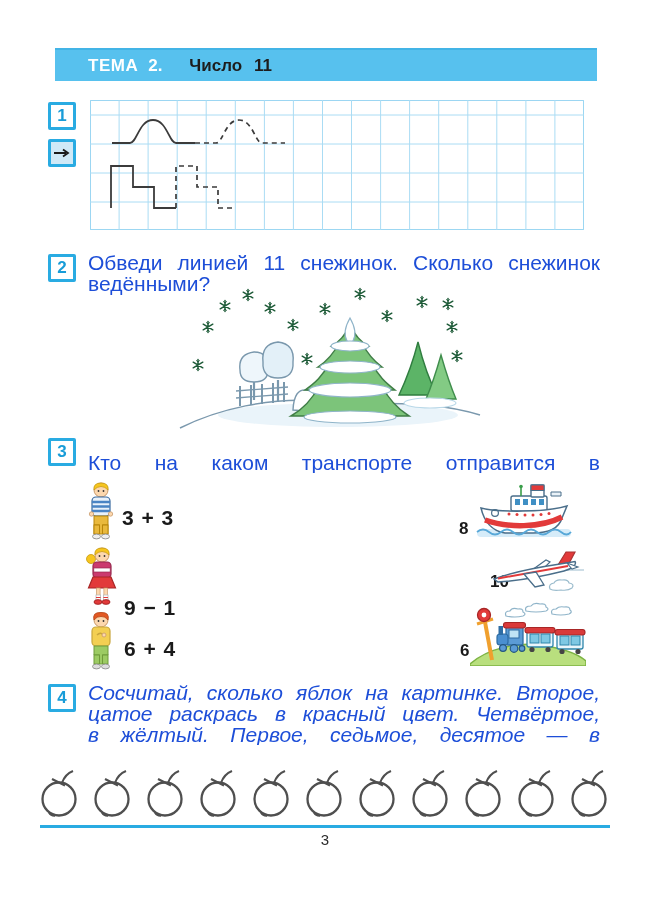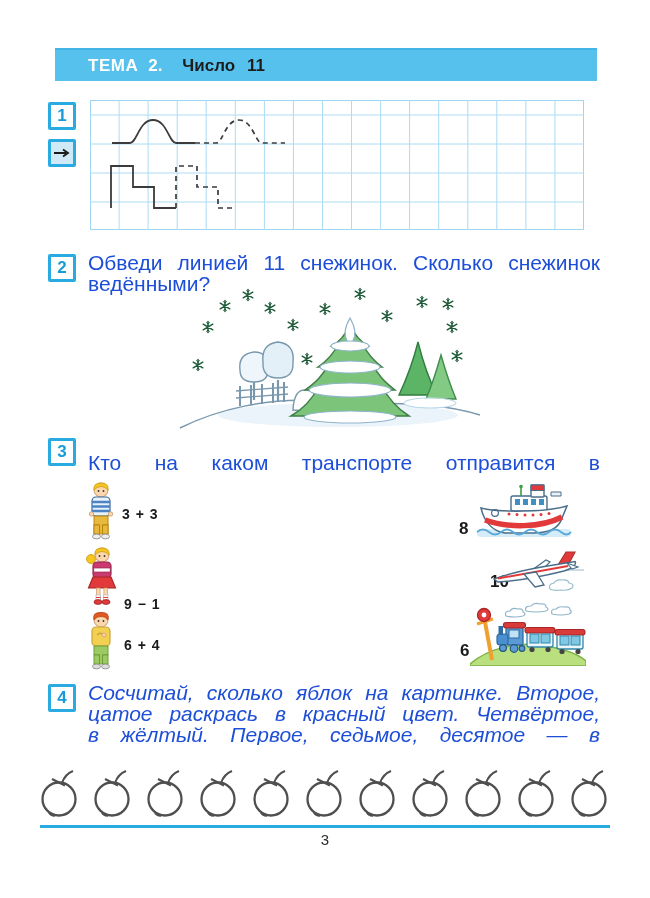--- a/index.html
+++ b/index.html
@@ -4,35 +4,35 @@
 <style>
   html,body{margin:0;padding:0;background:#fff;}
   .page{position:relative;width:650px;height:898px;background:#fff;overflow:hidden;
         font-family:"Liberation Sans",sans-serif;color:#333;padding-left:24px;}
   
   .topic-bar{position:absolute;left:55px;top:48px;width:542px;height:33px;
              background:#57c1ee;border-top:2px solid #43b4e6;
              display:flex;align-items:center;padding-left:33px;box-sizing:border-box;}
   .topic-label{color:#fff;font-weight:bold;font-size:17px;letter-spacing:.5px;}
   .topic-num{color:#fff;font-weight:bold;font-size:17px;margin-left:10px;}
-  .topic-title{color:#1d1d1d;font-weight:bold;font-size:17px;margin-left:20px;word-spacing:7px;}
+  .topic-title{color:#1d1d1d;font-weight:bold;font-size:17px;margin-left:27px;word-spacing:7px;}
   
   .num-box{position:absolute;left:48px;width:22px;height:22px;background:#fff;
            border:3px solid #29abe2;border-radius:2px;display:flex;align-items:center;
            justify-content:center;color:#189cd8;font-weight:bold;font-size:17px;}
   .arrow-box{position:absolute;left:48px;top:139px;width:22px;height:22px;background:#cfe9f7;
            border:3px solid #29abe2;border-radius:2px;display:flex;align-items:center;justify-content:center;}
   
   .task-text{position:absolute;left:88px;width:512px;font-size:21px;color:#1d4ed8;}
   .tline{height:21px;line-height:21px;white-space:nowrap;}
   .tline.fill{text-align:justify;text-align-last:justify;white-space:normal;
               overflow:hidden;}
   
   .abs{position:absolute;}
-  .expr{position:absolute;font-weight:bold;font-size:14px;color:#1a1a1a;letter-spacing:1px;}
+  .expr{position:absolute;font-weight:bold;font-size:21px;color:#1a1a1a;letter-spacing:1px;}
   .vnum{position:absolute;font-weight:bold;font-size:17px;color:#1a1a1a;}
   
   .apple-row{position:absolute;left:40px;top:766px;width:572px;height:54px;
              display:flex;justify-content:space-between;align-items:flex-end;}
   .bottom-rule{position:absolute;left:40px;top:825px;width:570px;height:3px;background:#29abe2;}
   .page-num{position:absolute;left:40px;top:831px;width:570px;text-align:center;
             font-size:15px;color:#2b2b2b;}
 </style>
 </head>
 <body>

